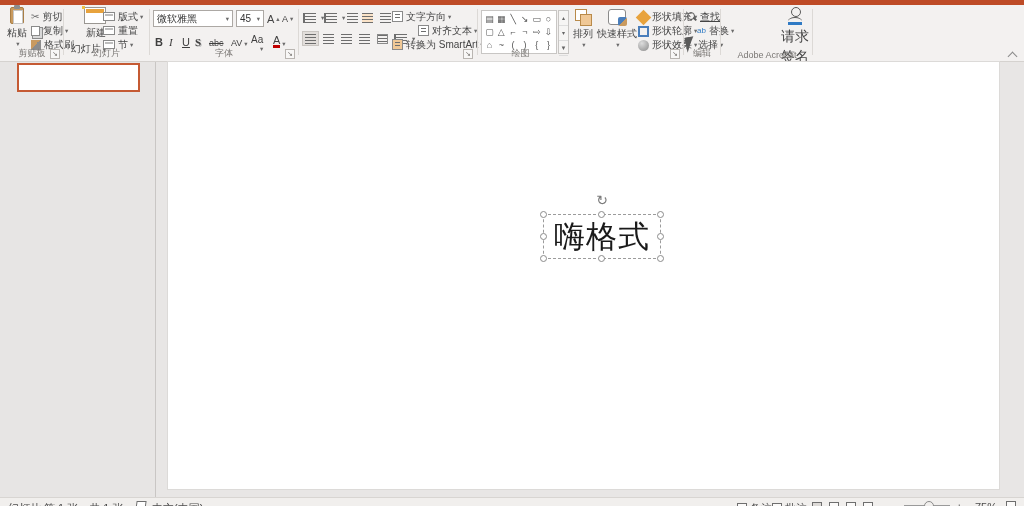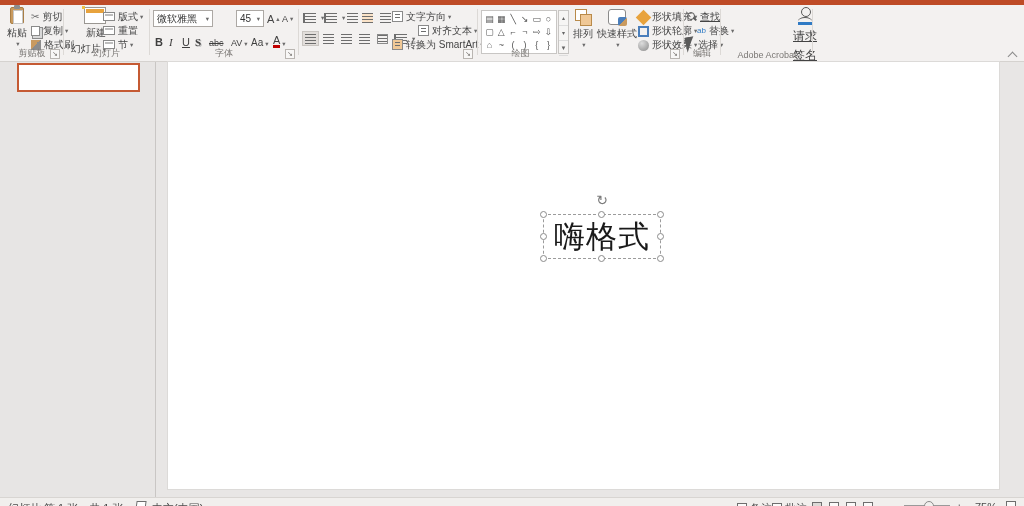--- a/index.html
+++ b/index.html
@@ -183,21 +183,21 @@
       <div class="sbtn" style="left:38px;top:33px;">
         <span class="ic mini-slide"></span>
         <span>节</span>
         <span class="dd">▾</span>
       </div>
       <div class="glabel">幻灯片</div>
     </div>
     <div class="rdiv" style="left:149px;"></div>
 
     <div class="rgroup" style="left:151px;width:146px;">
-      <div class="combo" style="left:2px;top:5px;width:60px;">
+      <div class="combo" style="left:2px;top:5px;width:80px;">
         <span>微软雅黑</span>
         <span class="dd">▾</span>
       </div>
       <div class="combo" style="left:85px;top:5px;width:28px;">
         <span>45</span>
         <span class="dd">▾</span>
       </div>
       <div class="sbtn" style="left:116px;top:7px;font-size:11px;">
         <span>A</span>
           <span class="dd">▴</span>
@@ -218,21 +218,21 @@
       <div class="fbtn" style="left:44px;top:29px;font-weight:bold;text-shadow:1px 1px 0 #BBB;font-family:'Liberation Serif','DejaVu Serif',serif;">
         <span>S</span>
         </div>
       <div class="fbtn" style="left:58px;top:29px;text-decoration:line-through;font-size:9px;">
         <span>abc</span>
         </div>
       <div class="fbtn" style="left:80px;top:29px;font-size:9px;">
         <span>AV</span>
         <span class="dd">▾</span>
         </div>
-      <div class="fbtn" style="left:100px;top:29px;font-size:10px;">
+      <div class="fbtn" style="left:100px;top:29px;font-size:10px;flex-direction:column;">
         <span>Aa</span>
         <span class="dd">▾</span>
         </div>
       <div class="fbtn" style="left:122px;top:29px;">
         <span class="colorA">A</span>
         <span class="dd">▾</span>
         </div>
       <div class="glabel">字体</div>
       <div class="launcher">↘</div>
     </div>
@@ -373,21 +373,21 @@
       <div class="sbtn" style="left:1px;top:33px;">
         <span class="ic select-icon"></span>
         <span>选择</span>
         <span class="dd">▾</span>
         </div>
       <div class="glabel">编辑</div>
     </div>
     <div class="rdiv" style="left:720px;"></div>
 
     <div class="rgroup" style="left:722px;width:90px;">
-      <div class="bigbtn" style="left:68px;width:30px;font-size:12px;text-decoration:underline;">
+      <div class="bigbtn" style="left:58px;width:30px;font-size:14px;">
         <span class="ic sign-icon"></span>
         <span class="cap">请求</span>
         <span class="cap">签名</span>
       </div>
       <div class="glabel">Adobe Acrobat</div>
     </div>
     <div class="rdiv" style="left:812px;"></div>
 
     <div class="chev"></div>
   </div>

